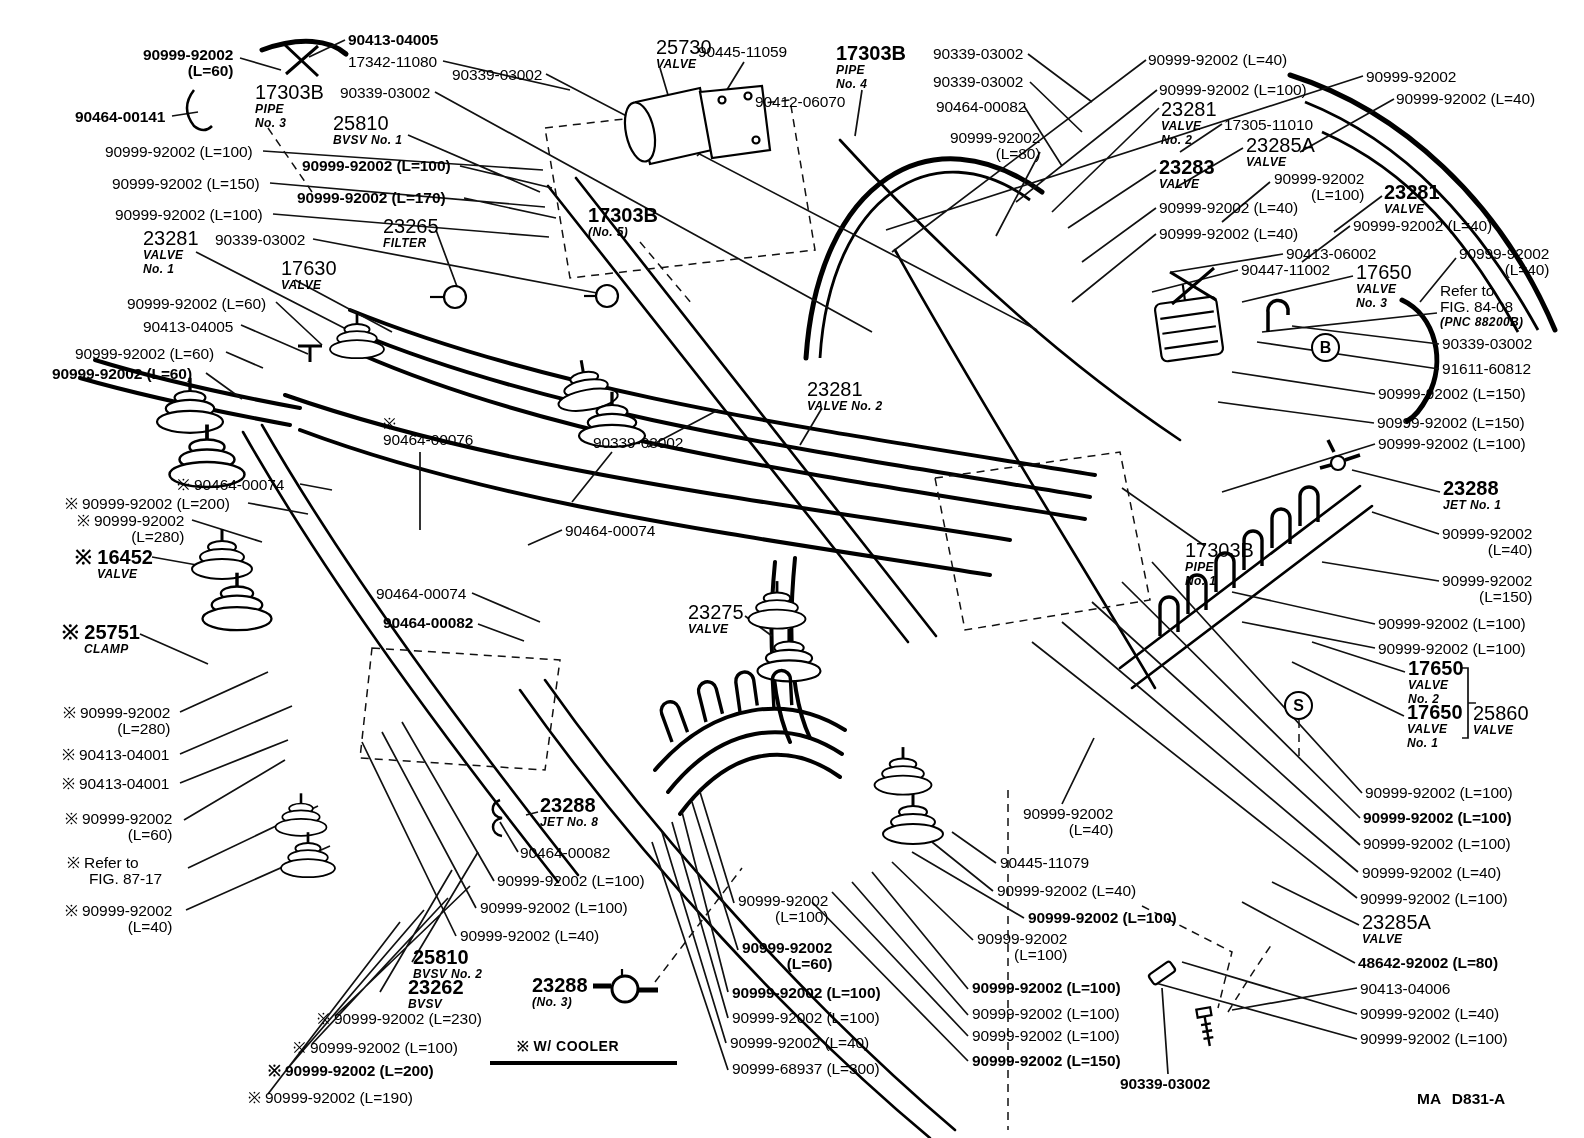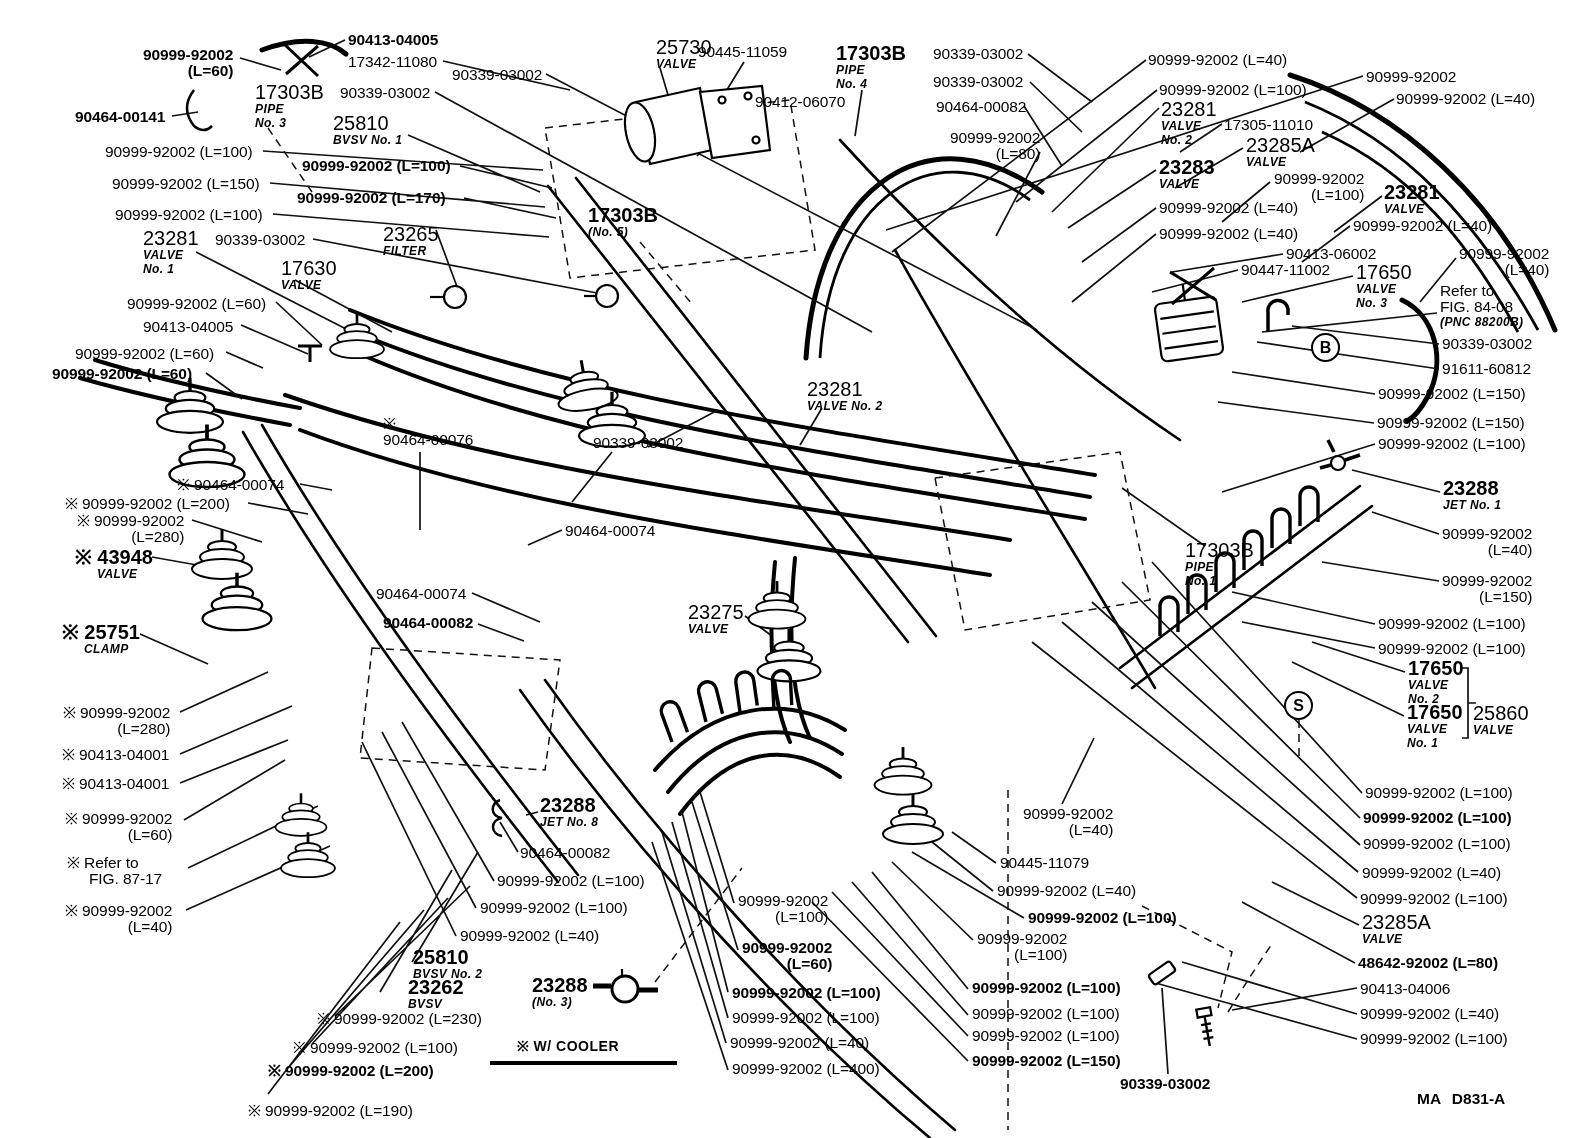--- a/index.html
+++ b/index.html
@@ -178,21 +178,21 @@
         <div class="ln main">90999-92002 (L=100)</div>
       </div>
       <div class="lbl big" style="left: 143px; top: 228px;">
         <div class="ln main">23281</div>
         <div class="ln sub">VALVE</div>
         <div class="ln sub">No. 1</div>
       </div>
       <div class="lbl" style="left: 215px; top: 232px;">
         <div class="ln main">90339-03002</div>
       </div>
-      <div class="lbl big" style="left: 383px; top: 216px; margin-top: 8px;">
+      <div class="lbl big" style="left: 383px; top: 216px;">
         <div class="ln main">23265</div>
         <div class="ln sub">FILTER</div>
       </div>
       <div class="lbl big" style="left: 240px; top: 258px; margin-left: 41px;">
         <div class="ln main">17630</div>
         <div class="ln sub">VALVE</div>
       </div>
       <div class="lbl" style="left: 127px; top: 296px;">
         <div class="ln main">90999-92002 (L=60)</div>
       </div>
@@ -213,21 +213,21 @@
         <div class="ln main">※ 90464-00074</div>
       </div>
       <div class="lbl" style="left: 65px; top: 496px;">
         <div class="ln main">※ 90999-92002 (L=200)</div>
       </div>
       <div class="lbl" style="left: 77px; top: 513px;">
         <div class="ln main">※ 90999-92002</div>
         <div class="ln rt">(L=280)</div>
       </div>
       <div class="lbl bold big" style="left: 75px; top: 547px;">
-        <div class="ln main">※ 43948</div>
+        <div class="ln main">※ 16452</div>
         <div class="ln sub ind">VALVE</div>
       </div>
       <div class="lbl bold big" style="left: 62px; top: 622px;">
         <div class="ln main">※ 25751</div>
         <div class="ln sub ind">CLAMP</div>
       </div>
       <div class="lbl" style="left: 63px; top: 705px;">
         <div class="ln main">※ 90999-92002</div>
         <div class="ln rt">(L=280)</div>
       </div>
@@ -259,21 +259,21 @@
       </div>
       <div class="lbl" style="left: 317px; top: 1011px;">
         <div class="ln main">※ 90999-92002 (L=230)</div>
       </div>
       <div class="lbl" style="left: 293px; top: 1040px;">
         <div class="ln main">※ 90999-92002 (L=100)</div>
       </div>
       <div class="lbl bold" style="left: 268px; top: 1063px;">
         <div class="ln main">※ 90999-92002 (L=200)</div>
       </div>
-      <div class="lbl" style="left: 248px; top: 1090px; margin-top: 13px;">
+      <div class="lbl" style="left: 248px; top: 1090px;">
         <div class="ln main">※ 90999-92002 (L=190)</div>
       </div>
       <div class="lbl" style="left: 593px; top: 435px;">
         <div class="ln main">90339-03002</div>
       </div>
       <div class="lbl big" style="left: 807px; top: 379px;">
         <div class="ln main">23281</div>
         <div class="ln sub">VALVE No. 2</div>
       </div>
       <div class="lbl" style="left: 565px; top: 523px;">
@@ -500,21 +500,21 @@
       <div class="lbl bold" style="left: 732px; top: 985px;">
         <div class="ln main">90999-92002 (L=100)</div>
       </div>
       <div class="lbl" style="left: 732px; top: 1010px;">
         <div class="ln main">90999-92002 (L=100)</div>
       </div>
       <div class="lbl" style="left: 730px; top: 1035px;">
         <div class="ln main">90999-92002 (L=40)</div>
       </div>
       <div class="lbl" style="left: 732px; top: 1061px;">
-        <div class="ln main">90999-92002 (L=400)</div>
+        <div class="ln main">90999-68937 (L=300)</div>
       </div>
       <div class="lbl" style="left: 1000px; top: 855px;">
         <div class="ln main">90445-11079</div>
       </div>
       <div class="lbl" style="left: 997px; top: 883px;">
         <div class="ln main">90999-92002 (L=40)</div>
       </div>
       <div class="lbl bold" style="left: 1028px; top: 910px;">
         <div class="ln main">90999-92002 (L=100)</div>
       </div>

